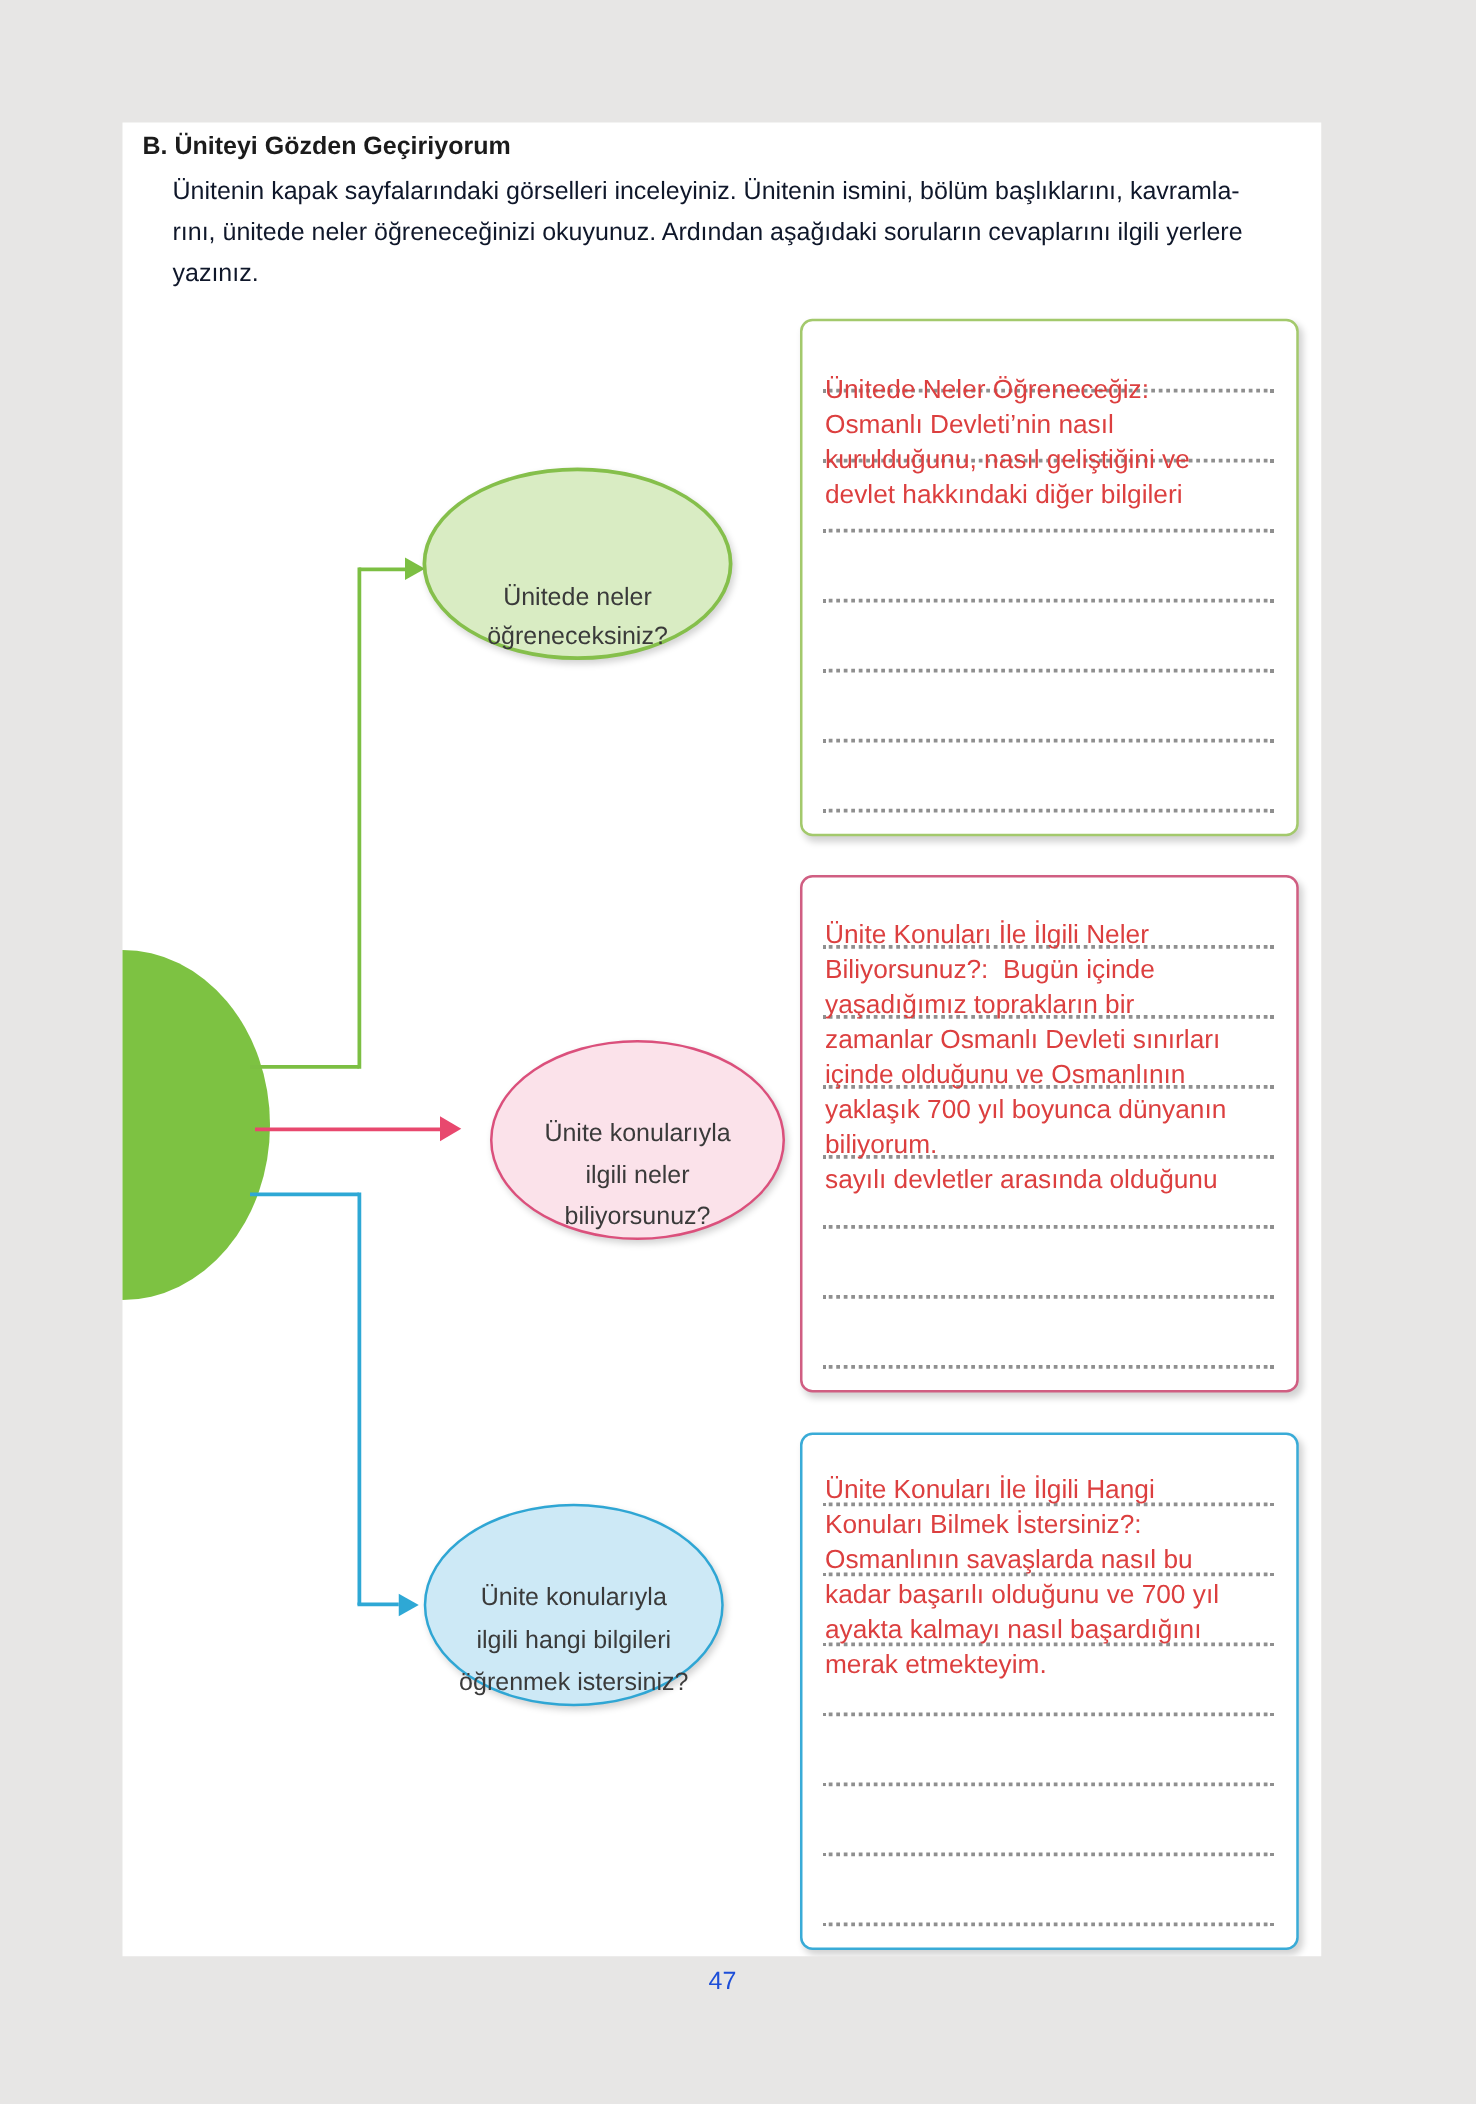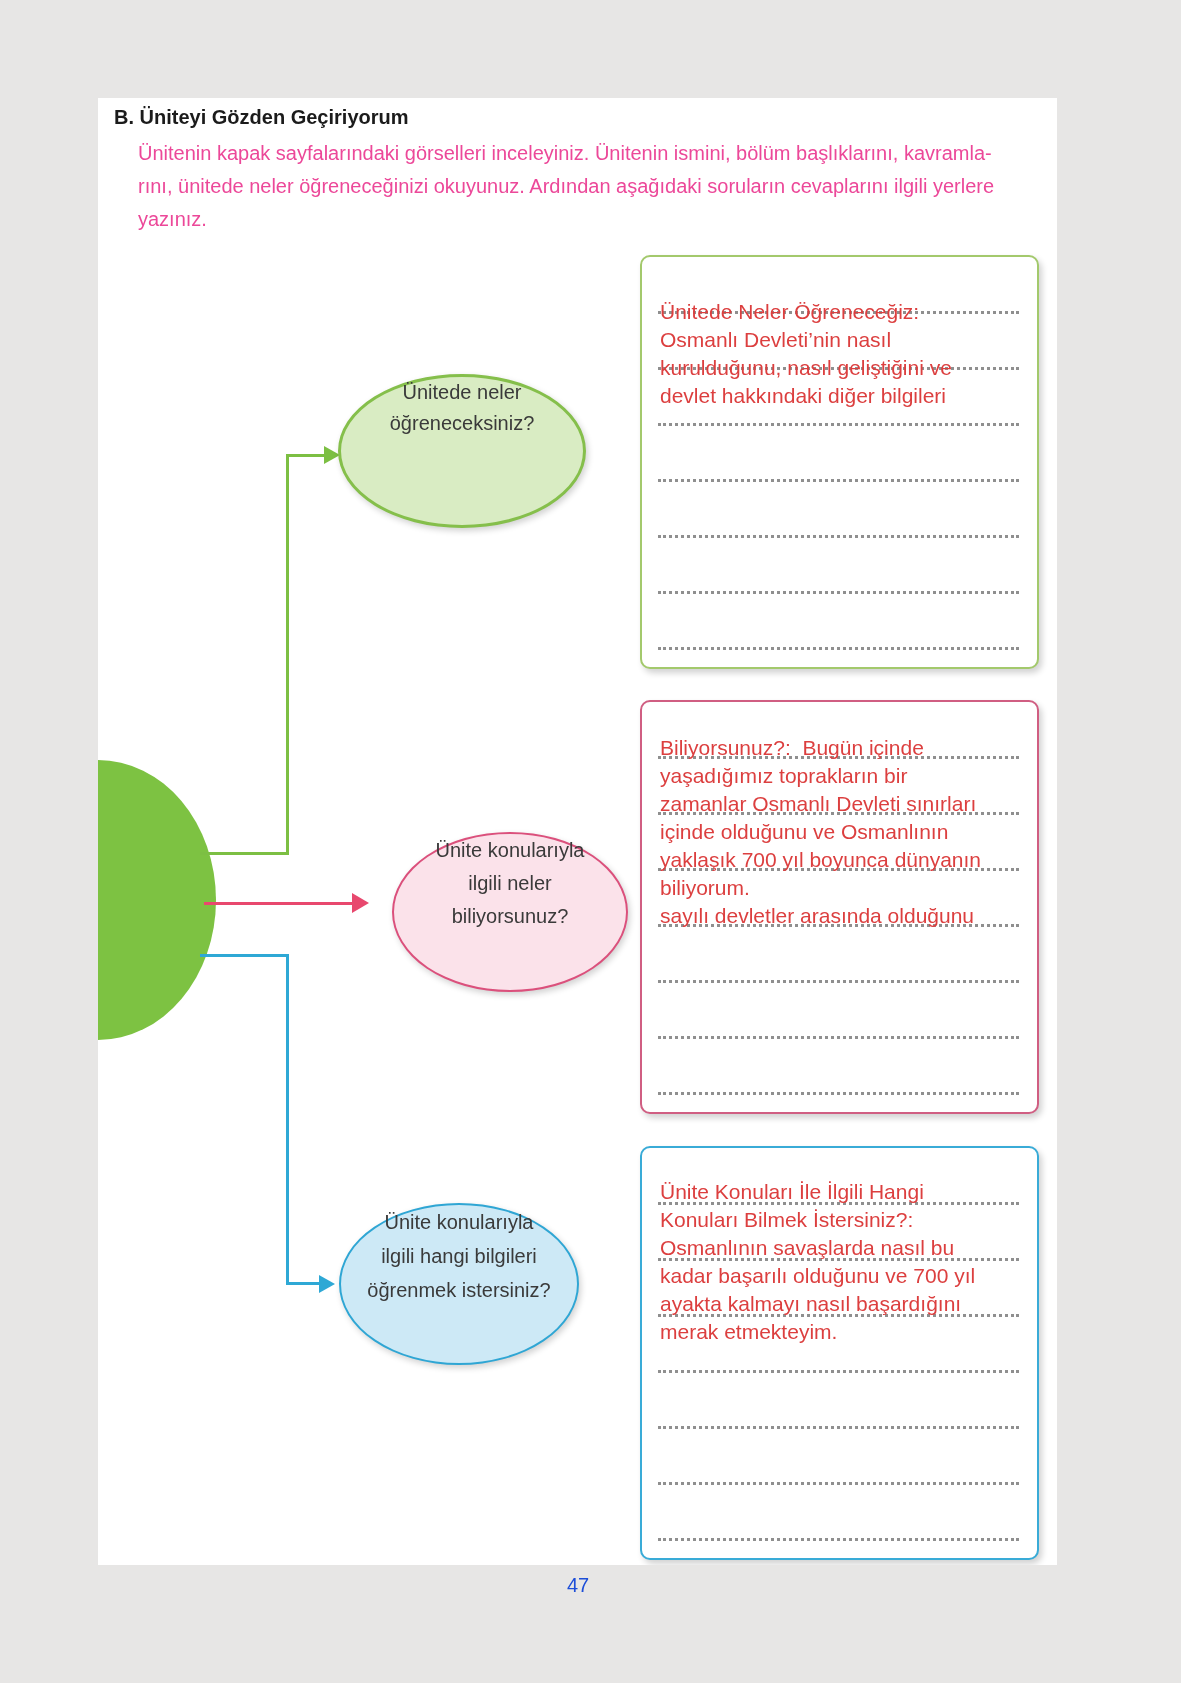--- a/index.html
+++ b/index.html
@@ -1,34 +1,34 @@
 <!DOCTYPE html>
 <html><head>
 <meta charset="utf-8">
 <style>
   html,body { margin:0; padding:0; }
   body { font-family:"Liberation Sans", sans-serif; }
   .canvas { position:relative; width:1181px; height:1683px; background:#e7e6e5; overflow:hidden; }
   .sheet { position:absolute; left:98px; top:98px; width:959px; height:1467px; background:#ffffff; overflow:hidden; }
 
   .section-header { position:absolute; left:16px; top:8px; font-size:20px; font-weight:bold; color:#1b1b1b; white-space:pre; }
-  .instr-line { position:absolute; left:40px; font-size:20px; color:#ec4899; white-space:pre; }
+  .instr-line { position:absolute; left:40px; font-size:20px; color:#0f172a; white-space:pre; }
 
   
   .semicircle { position:absolute; left:-118px; top:662px; width:236px; height:280px; border-radius:50%; background:#7dc242; }
 
   
   .line { position:absolute; }
   .green-bg { background:#7cbf43; }
   .pink-bg  { background:#e8486e; }
   .blue-bg  { background:#2ea8d5; }
   .arrow { position:absolute; width:0; height:0; border-style:solid; border-color:transparent; }
 
   
-  .bubble { position:absolute; border-radius:50%; display:flex; align-items:flex-start; justify-content:center;
+  .bubble { position:absolute; border-radius:50%; display:flex; align-items:flex-end; justify-content:center;
             text-align:center; color:#3a3a3a; font-size:20px; box-shadow:2px 3px 6px rgba(0,0,0,0.18); }
   .bubble .bl { white-space:pre; }
   .bubble-green { left:240px; top:276px; width:242px; height:148px; background:#d9ecc3; border:3px solid #85bf4b; line-height:31px; }
   .bubble-pink  { left:294px; top:734px; width:232px; height:156px; background:#fbe2ea; border:2.5px solid #db507c; line-height:33px; }
   .bubble-blue  { left:241px; top:1105px; width:236px; height:158px; background:#cde9f6; border:2.5px solid #2fa6d4; line-height:34px; }
 
   
   .abox { position:absolute; left:542px; width:395px; height:410px; background:#ffffff; border-radius:10px;
           box-shadow:3px 4px 6px rgba(0,0,0,0.18); }
   .abox-green { top:157px;  border:2.5px solid #a3c96c; }
@@ -107,20 +107,21 @@
 
     <div class="abox abox-pink">
       <div class="rule r1"></div>
       <div class="rule r2"></div>
       <div class="rule r3"></div>
       <div class="rule r4"></div>
       <div class="rule r5"></div>
       <div class="rule r6"></div>
       <div class="rule r7"></div>
       <div class="ans ans-2">
+        <div>Ünite Konuları İle İlgili Neler</div>
         <div>Biliyorsunuz?:  Bugün içinde</div>
         <div>yaşadığımız toprakların bir</div>
         <div>zamanlar Osmanlı Devleti sınırları</div>
         <div>içinde olduğunu ve Osmanlının</div>
         <div>yaklaşık 700 yıl boyunca dünyanın</div>
         <div>biliyorum.</div>
         <div>sayılı devletler arasında olduğunu</div>
       </div>
     </div>
 

